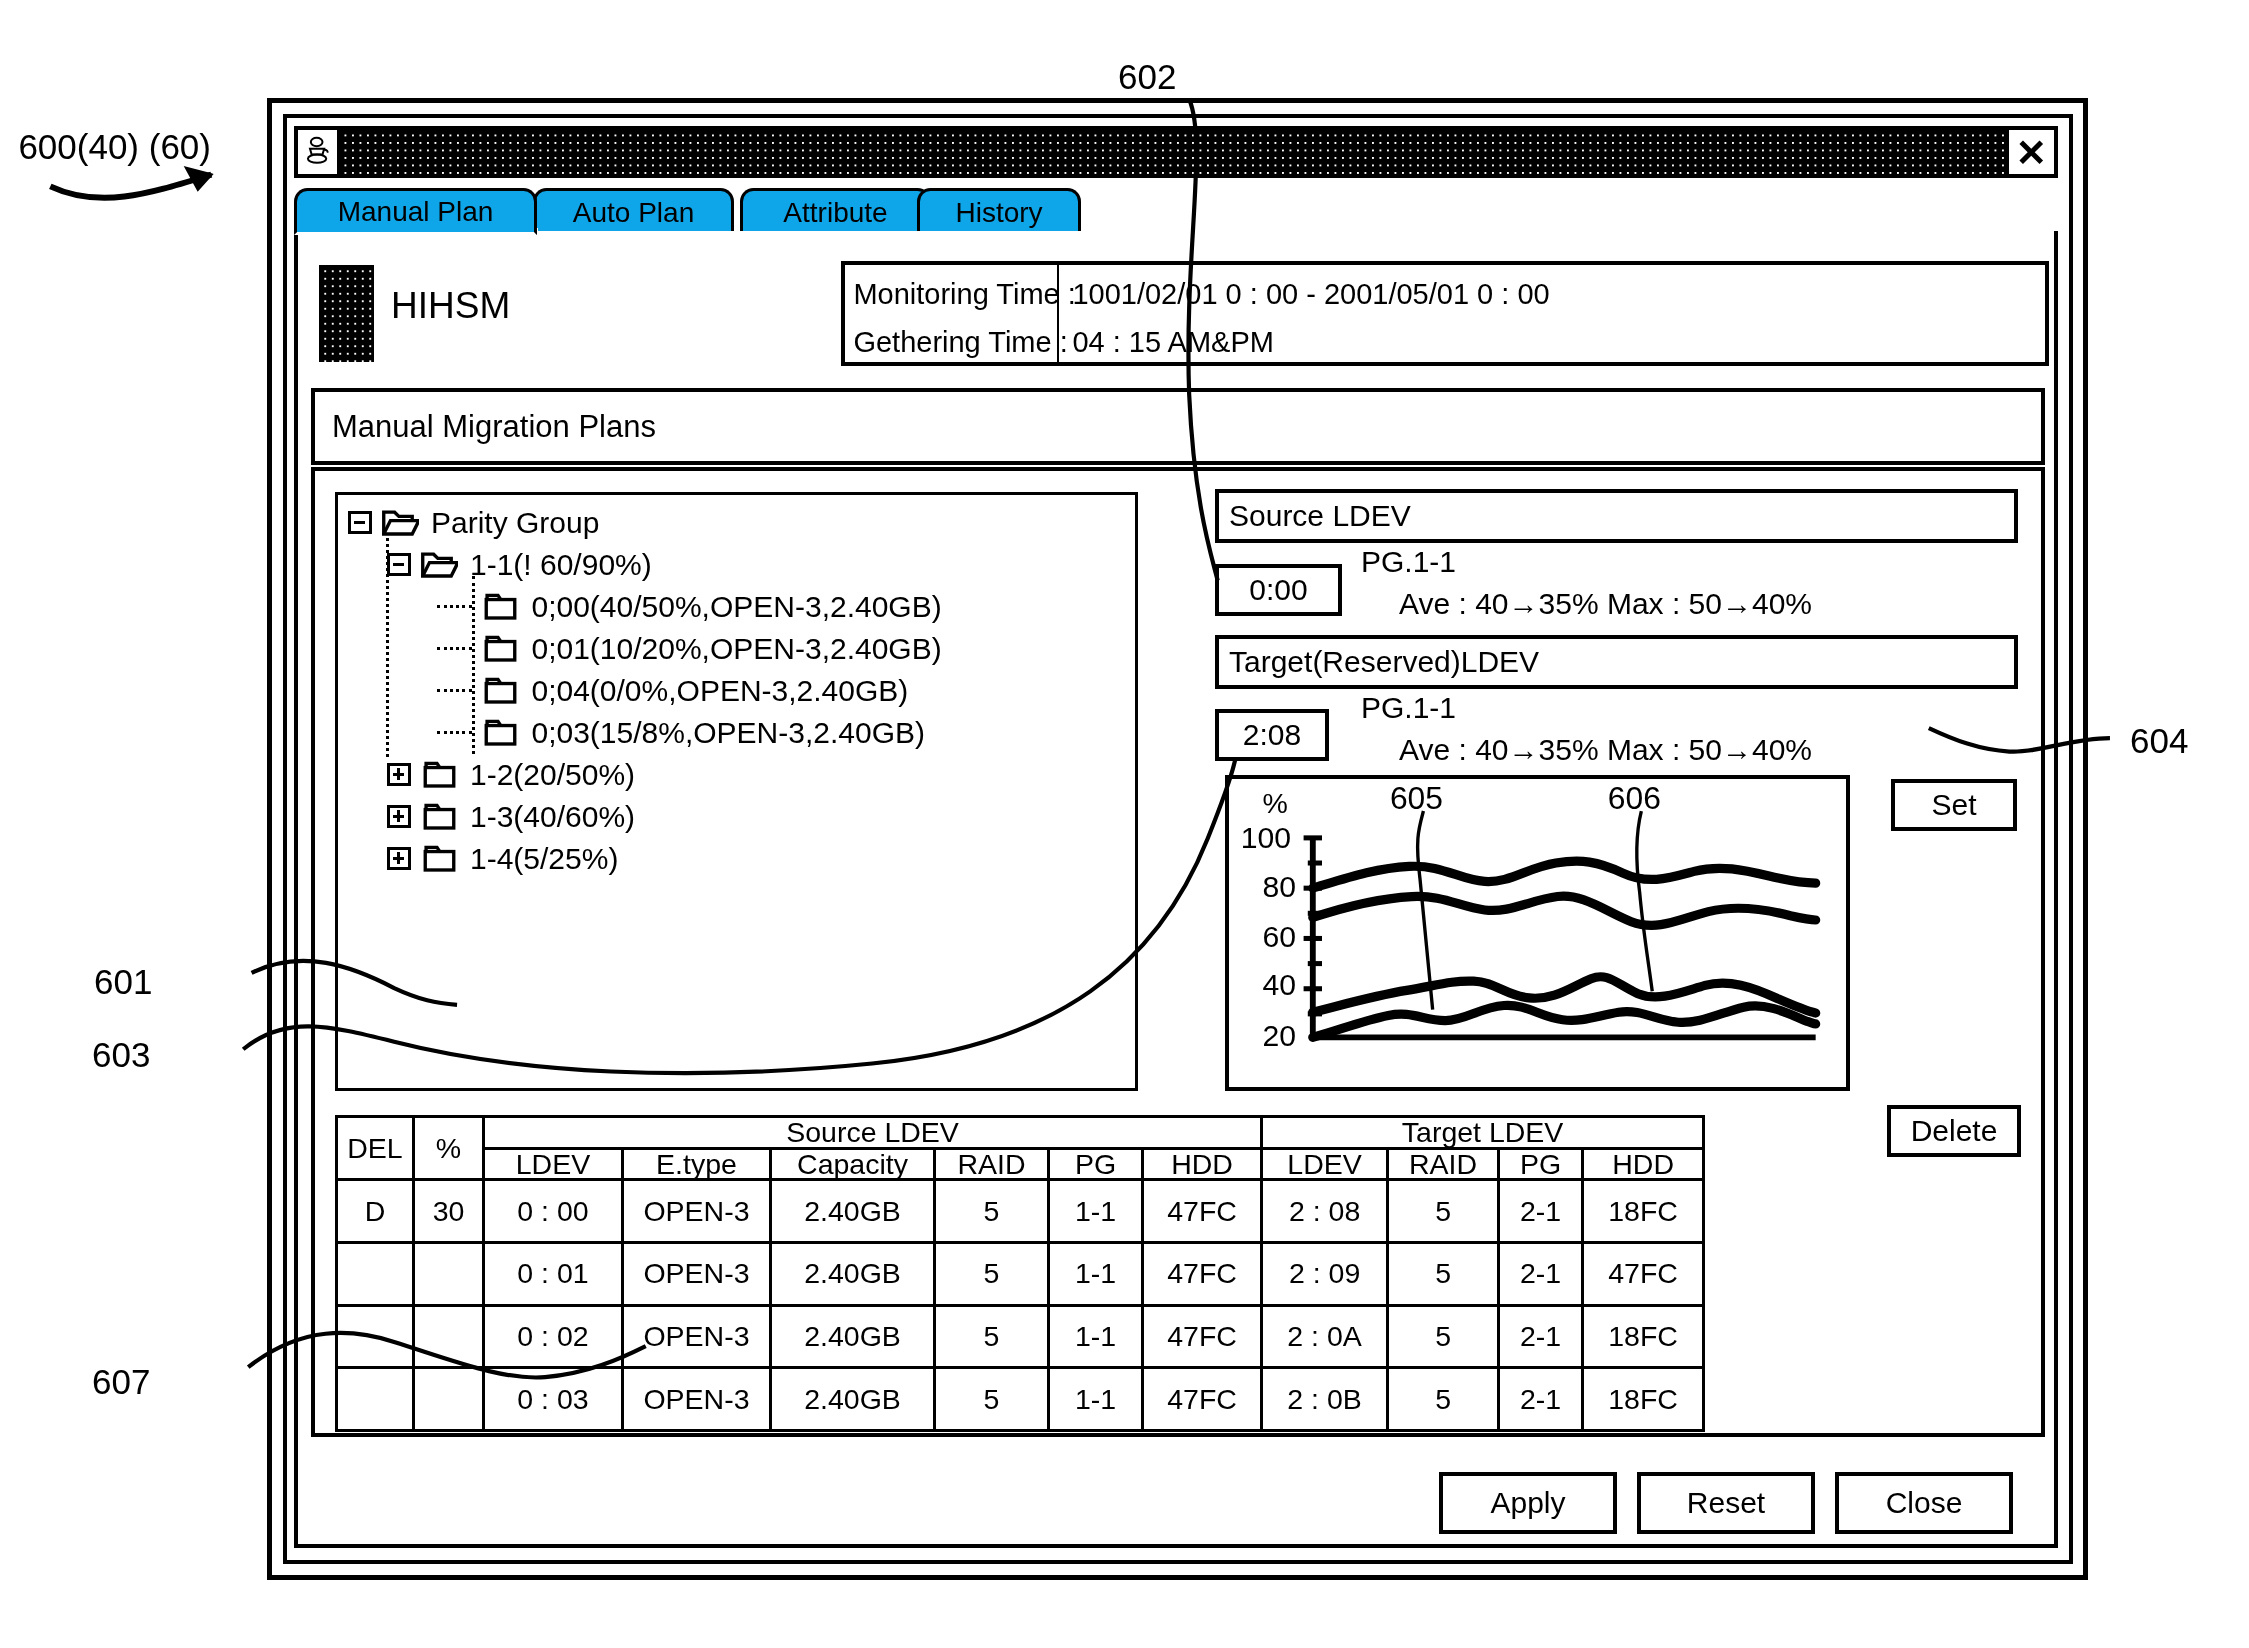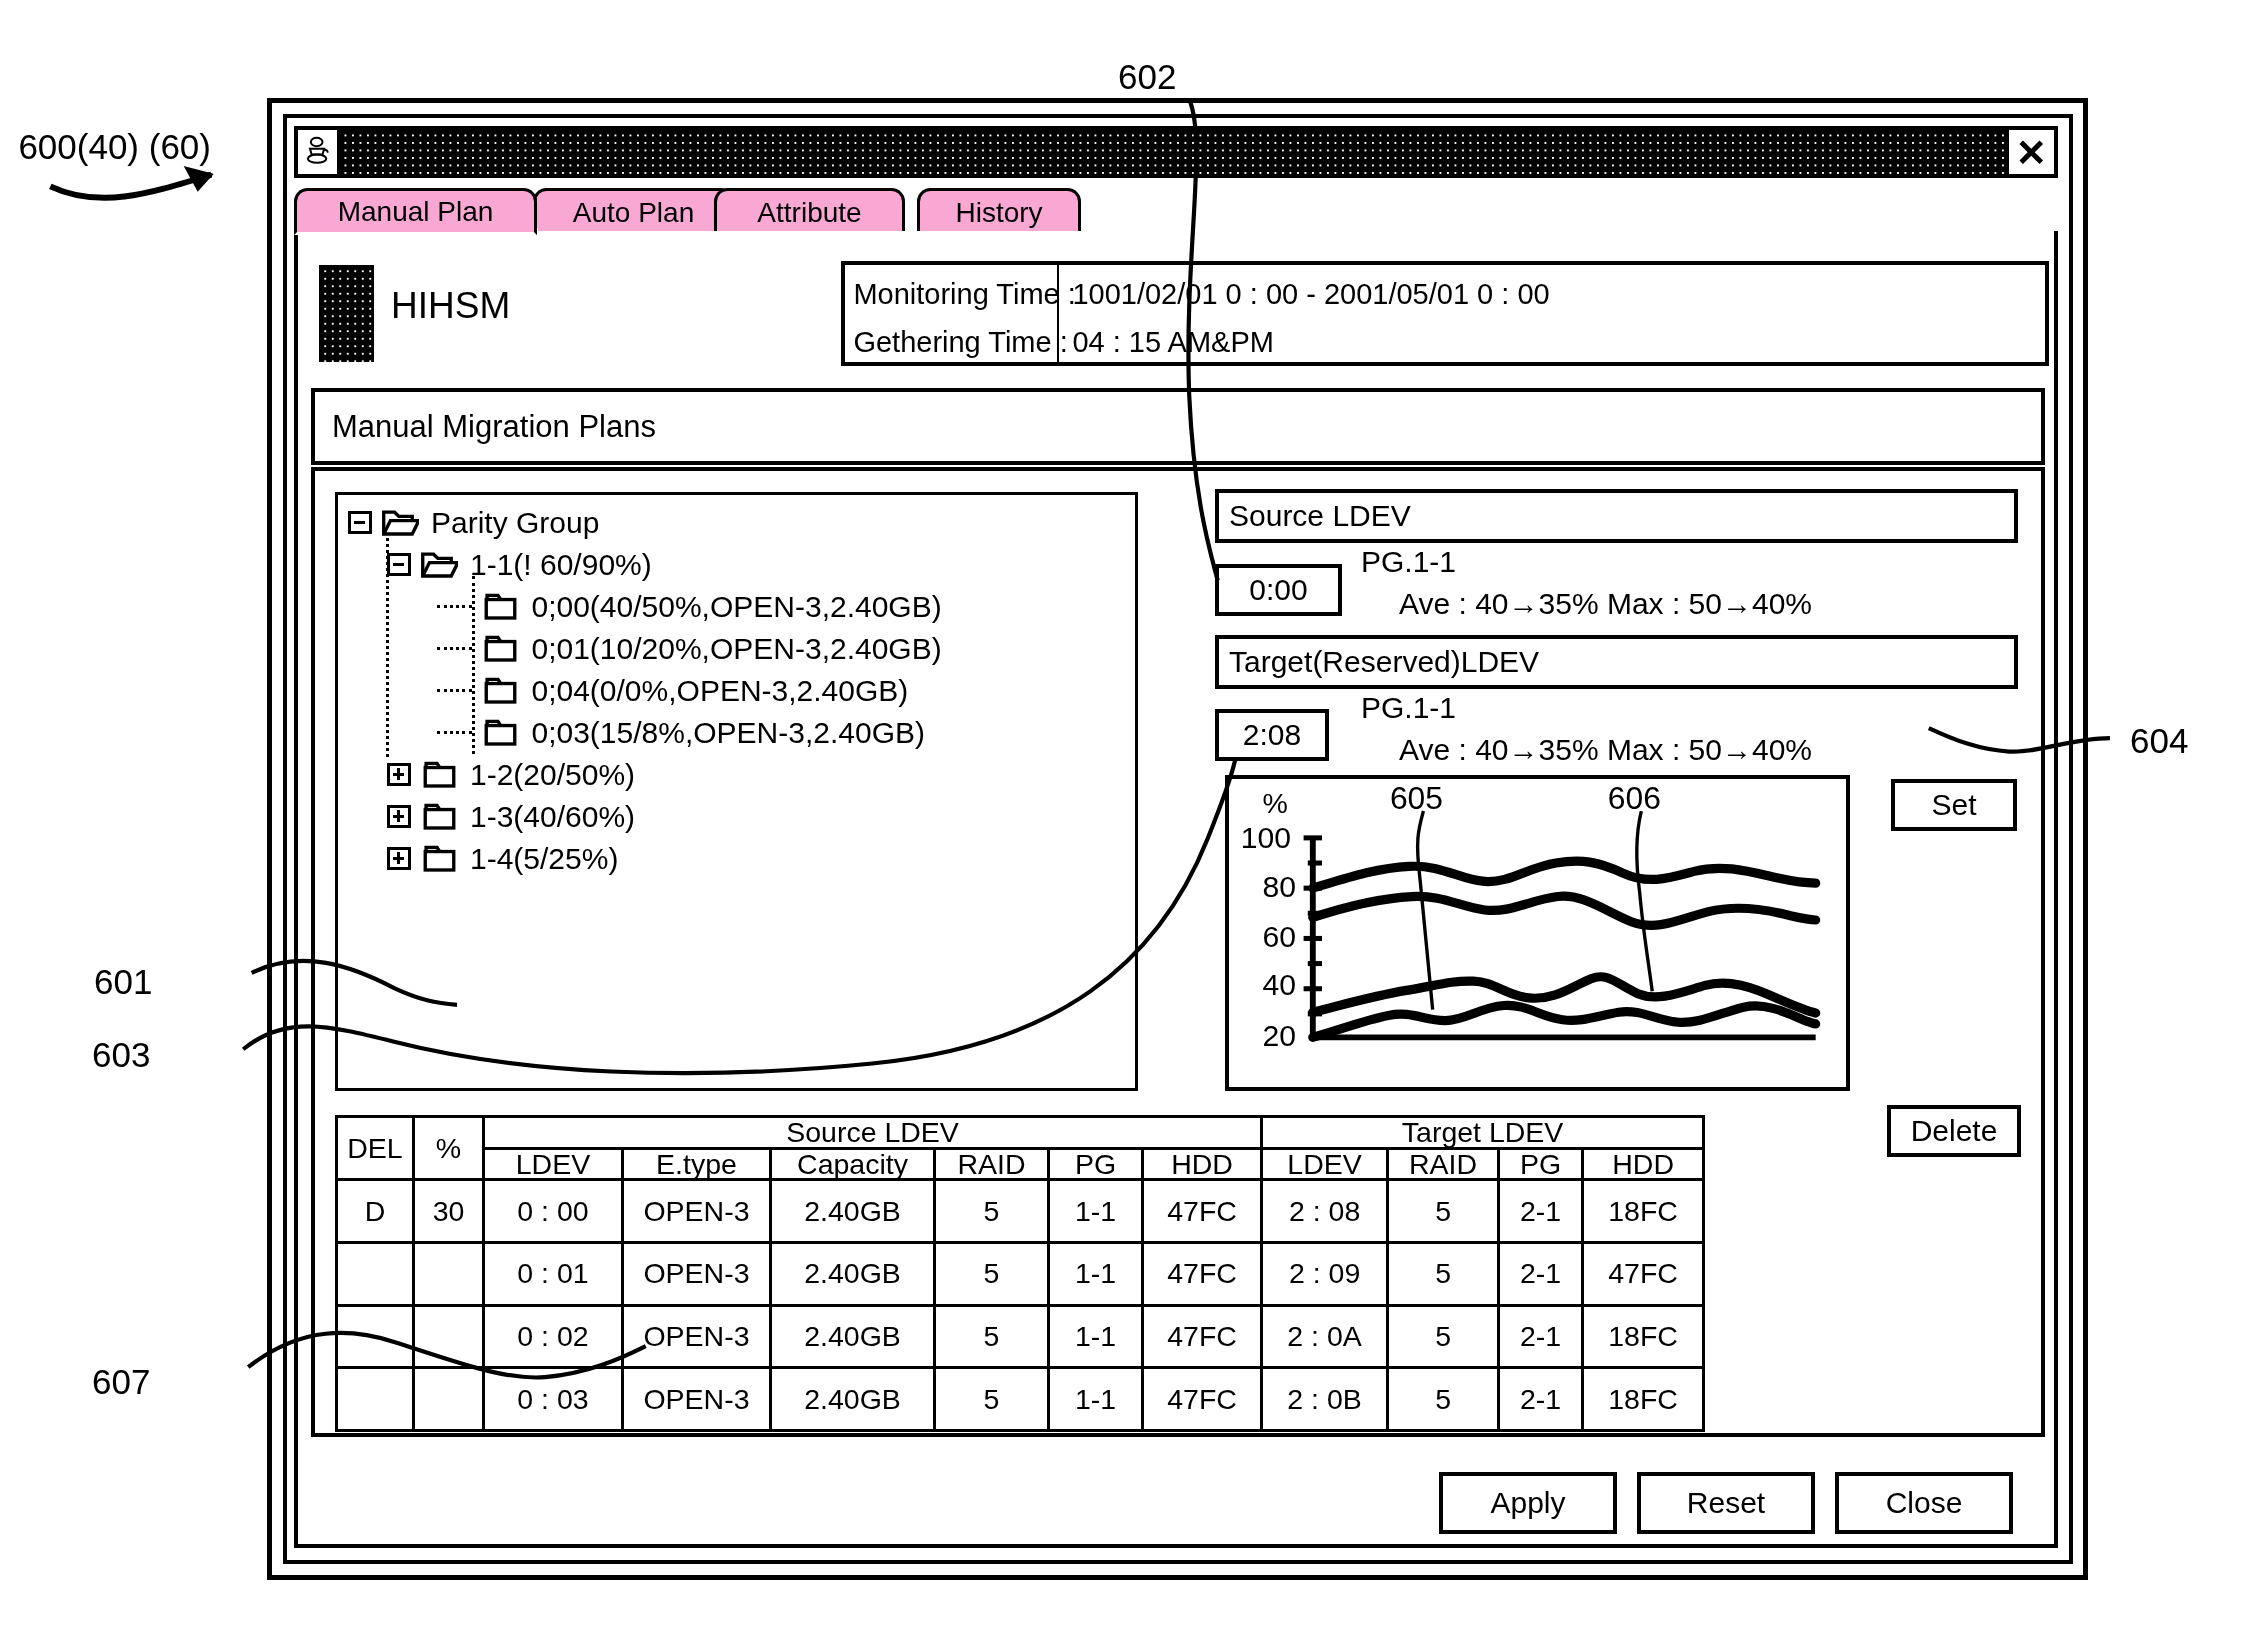--- a/index.html
+++ b/index.html
@@ -19,21 +19,21 @@
   #tb-icon{width:39px;border-right:3.4px solid #000;display:flex;
            align-items:center;justify-content:center;background:#fff;flex:0 0 auto;}
   #tb-hatch{flex:1 1 auto;
       background-image:radial-gradient(circle, #fff 1.1px, rgba(0,0,0,0) 1.2px);
       background-color:#000;background-size:7.5px 7.5px;background-position:1.7px 1.7px;}
   #tb-close{width:45px;flex:0 0 auto;border-left:3.4px solid #000;background:#fff;
             display:flex;align-items:center;justify-content:center;}
   
   #tabstrip{left:294px;top:188px;width:730px;height:47px;}
   .tab{position:absolute;top:0;height:47px;border:3.4px solid #000;
-       border-bottom:none;background:#f9a8d4;box-sizing:border-box;
+       border-bottom:none;background:#0ea5e9;box-sizing:border-box;
        display:flex;align-items:center;justify-content:center;
        font-size:28px;padding:0 7px;
        border-top-left-radius:13.4px;border-top-right-radius:13.4px;}
   .tab.active{z-index:5;border-bottom:3.4px solid #fff;}
   #tabline-mask{left:298px;top:228px;width:240px;height:10px;background:#fff;}
   
   #content{left:294px;top:231px;width:1764px;height:1317px;
            border:4.2px solid #000;border-top:none;box-sizing:border-box;background:#fff;}
   
   #hihsm-icon{left:319px;top:265px;width:55px;height:97px;background:#000;
@@ -143,21 +143,21 @@
   </div>
 </div>
 
 <div class="abs" id="tabstrip">
   <div class="tab active" style="left:0px;width:243px;">
       <span>Manual Plan</span>
     </div>
   <div class="tab" style="left:239px;width:201px;">
       <span>Auto Plan</span>
     </div>
-  <div class="tab" style="left:420px;width:191px;align-items:center;">
+  <div class="tab" style="left:446px;width:191px;align-items:center;">
       <span>Attribute</span>
     </div>
   <div class="tab" style="left:623px;width:164px;">
       <span>History</span>
     </div>
 </div>
 
 <div class="abs" id="content"></div>
 <div class="abs" id="tabline-mask"></div>
 

